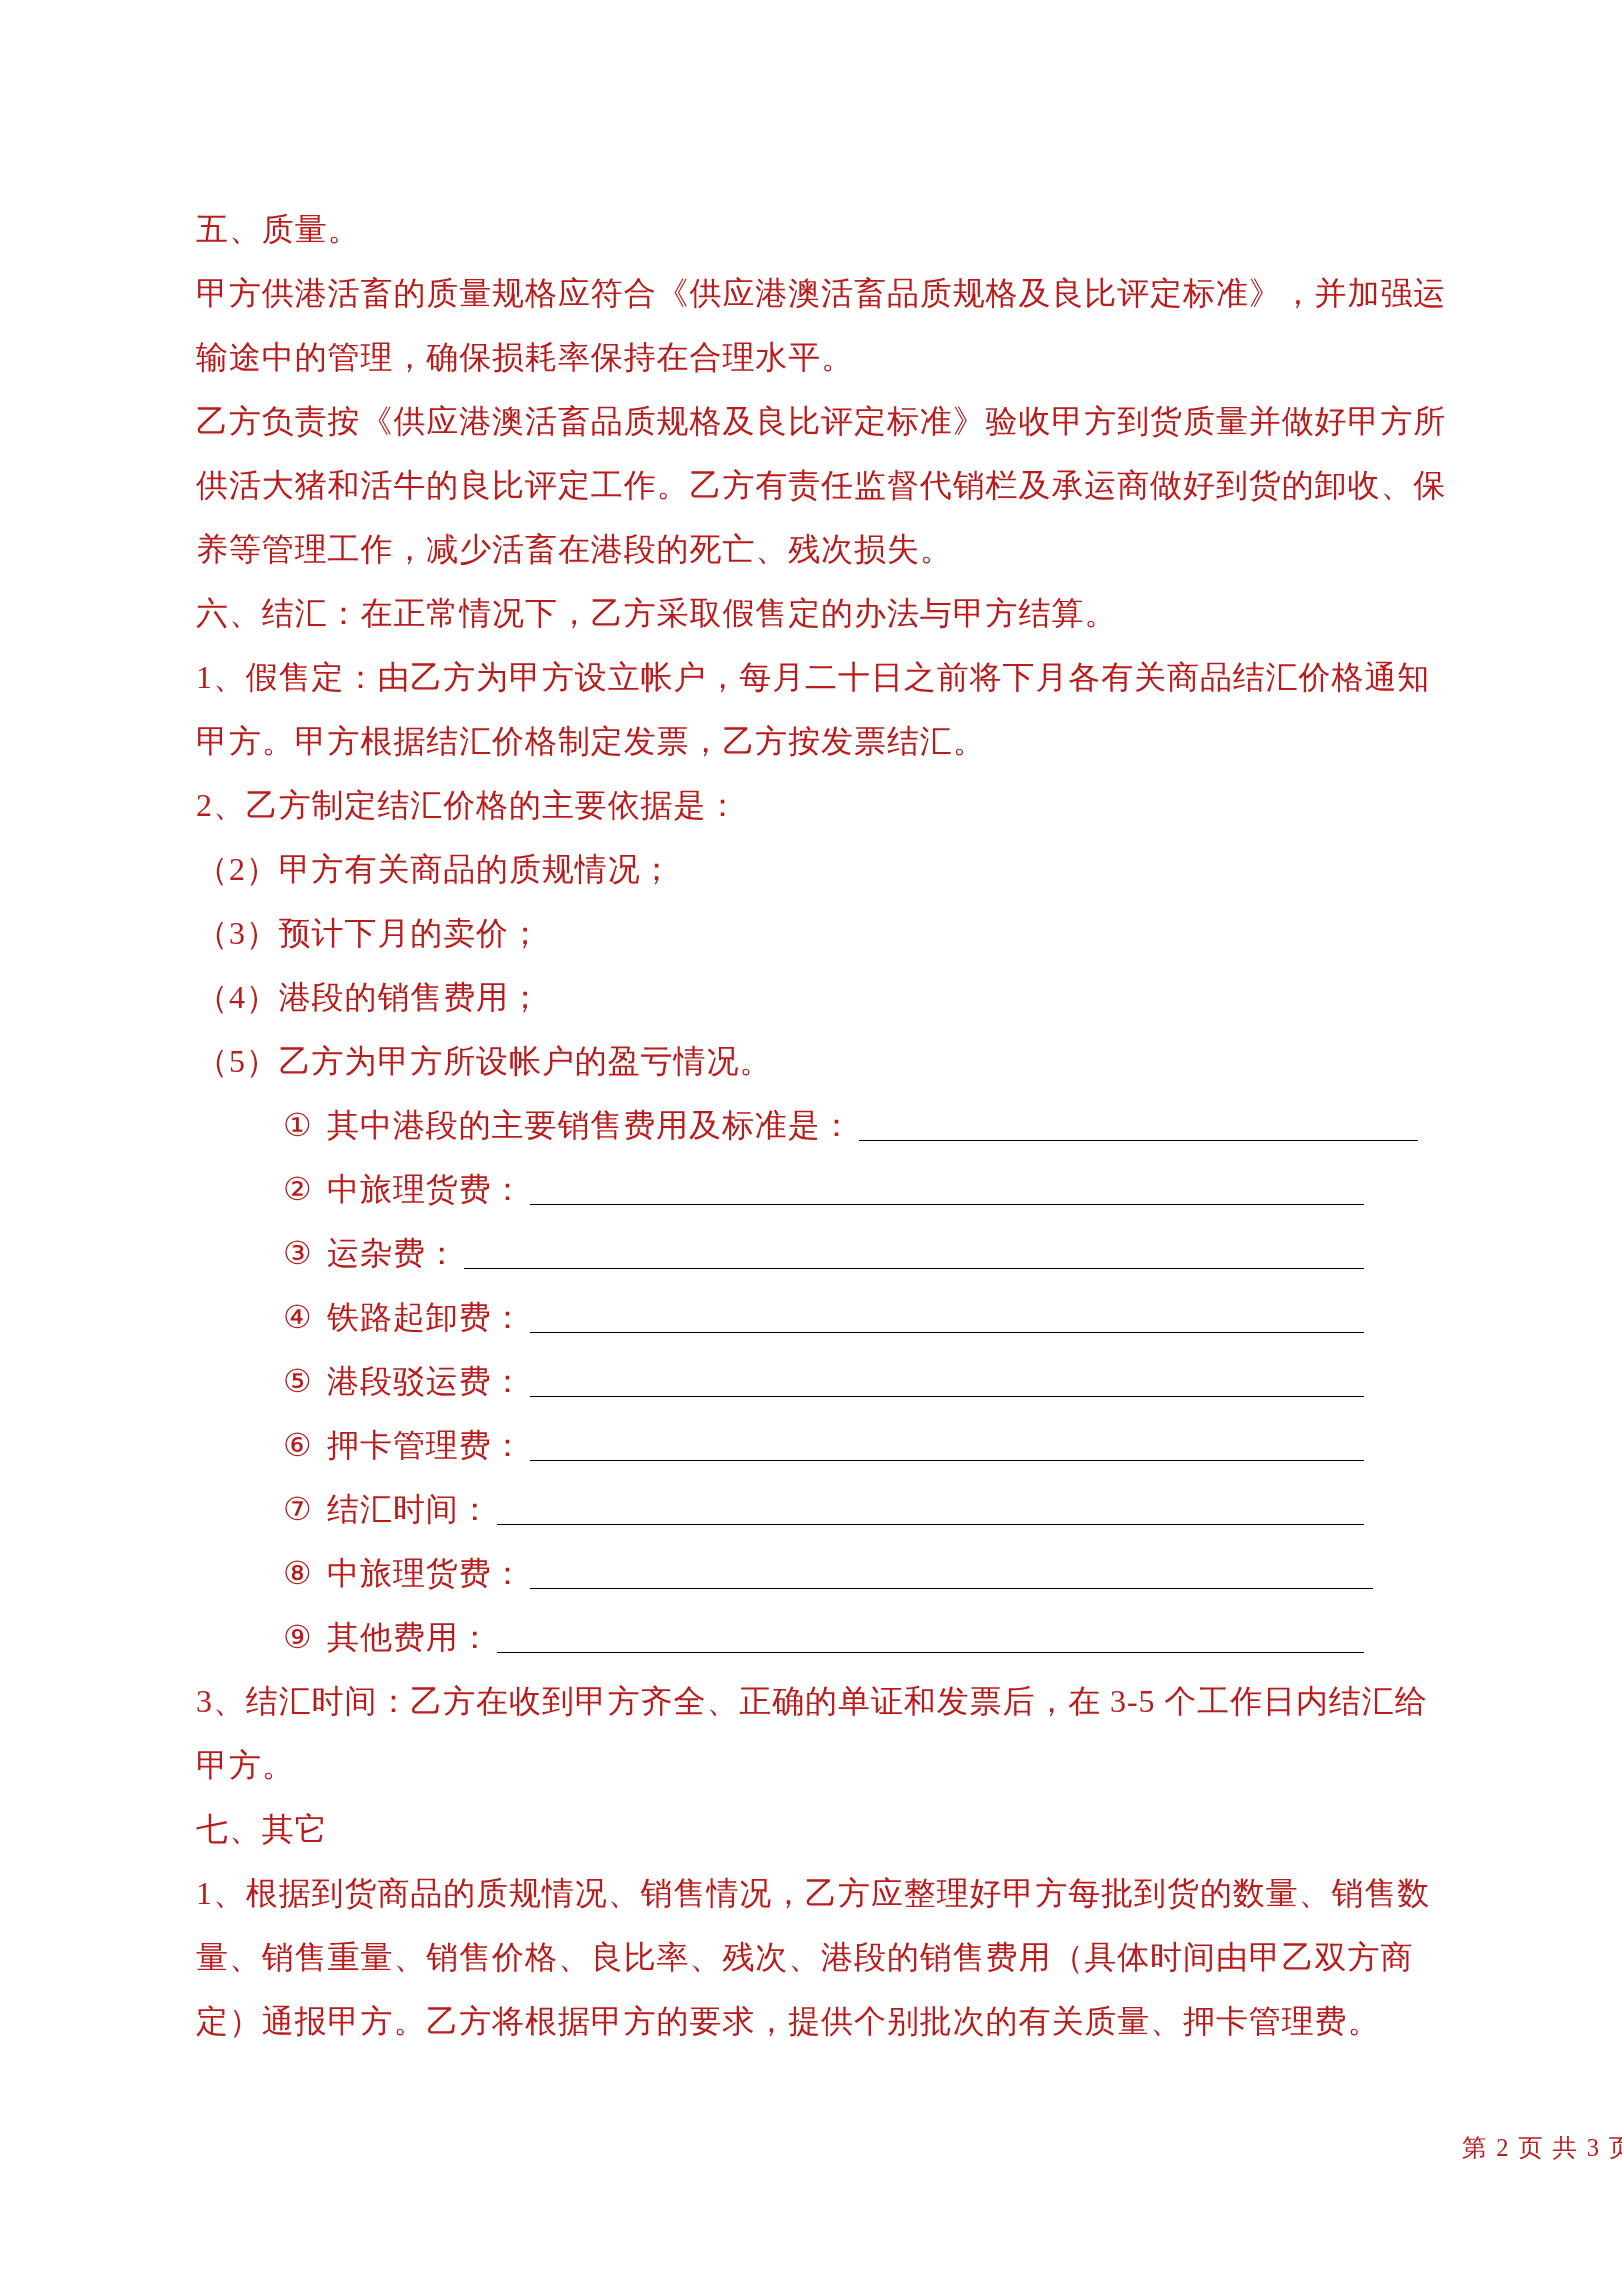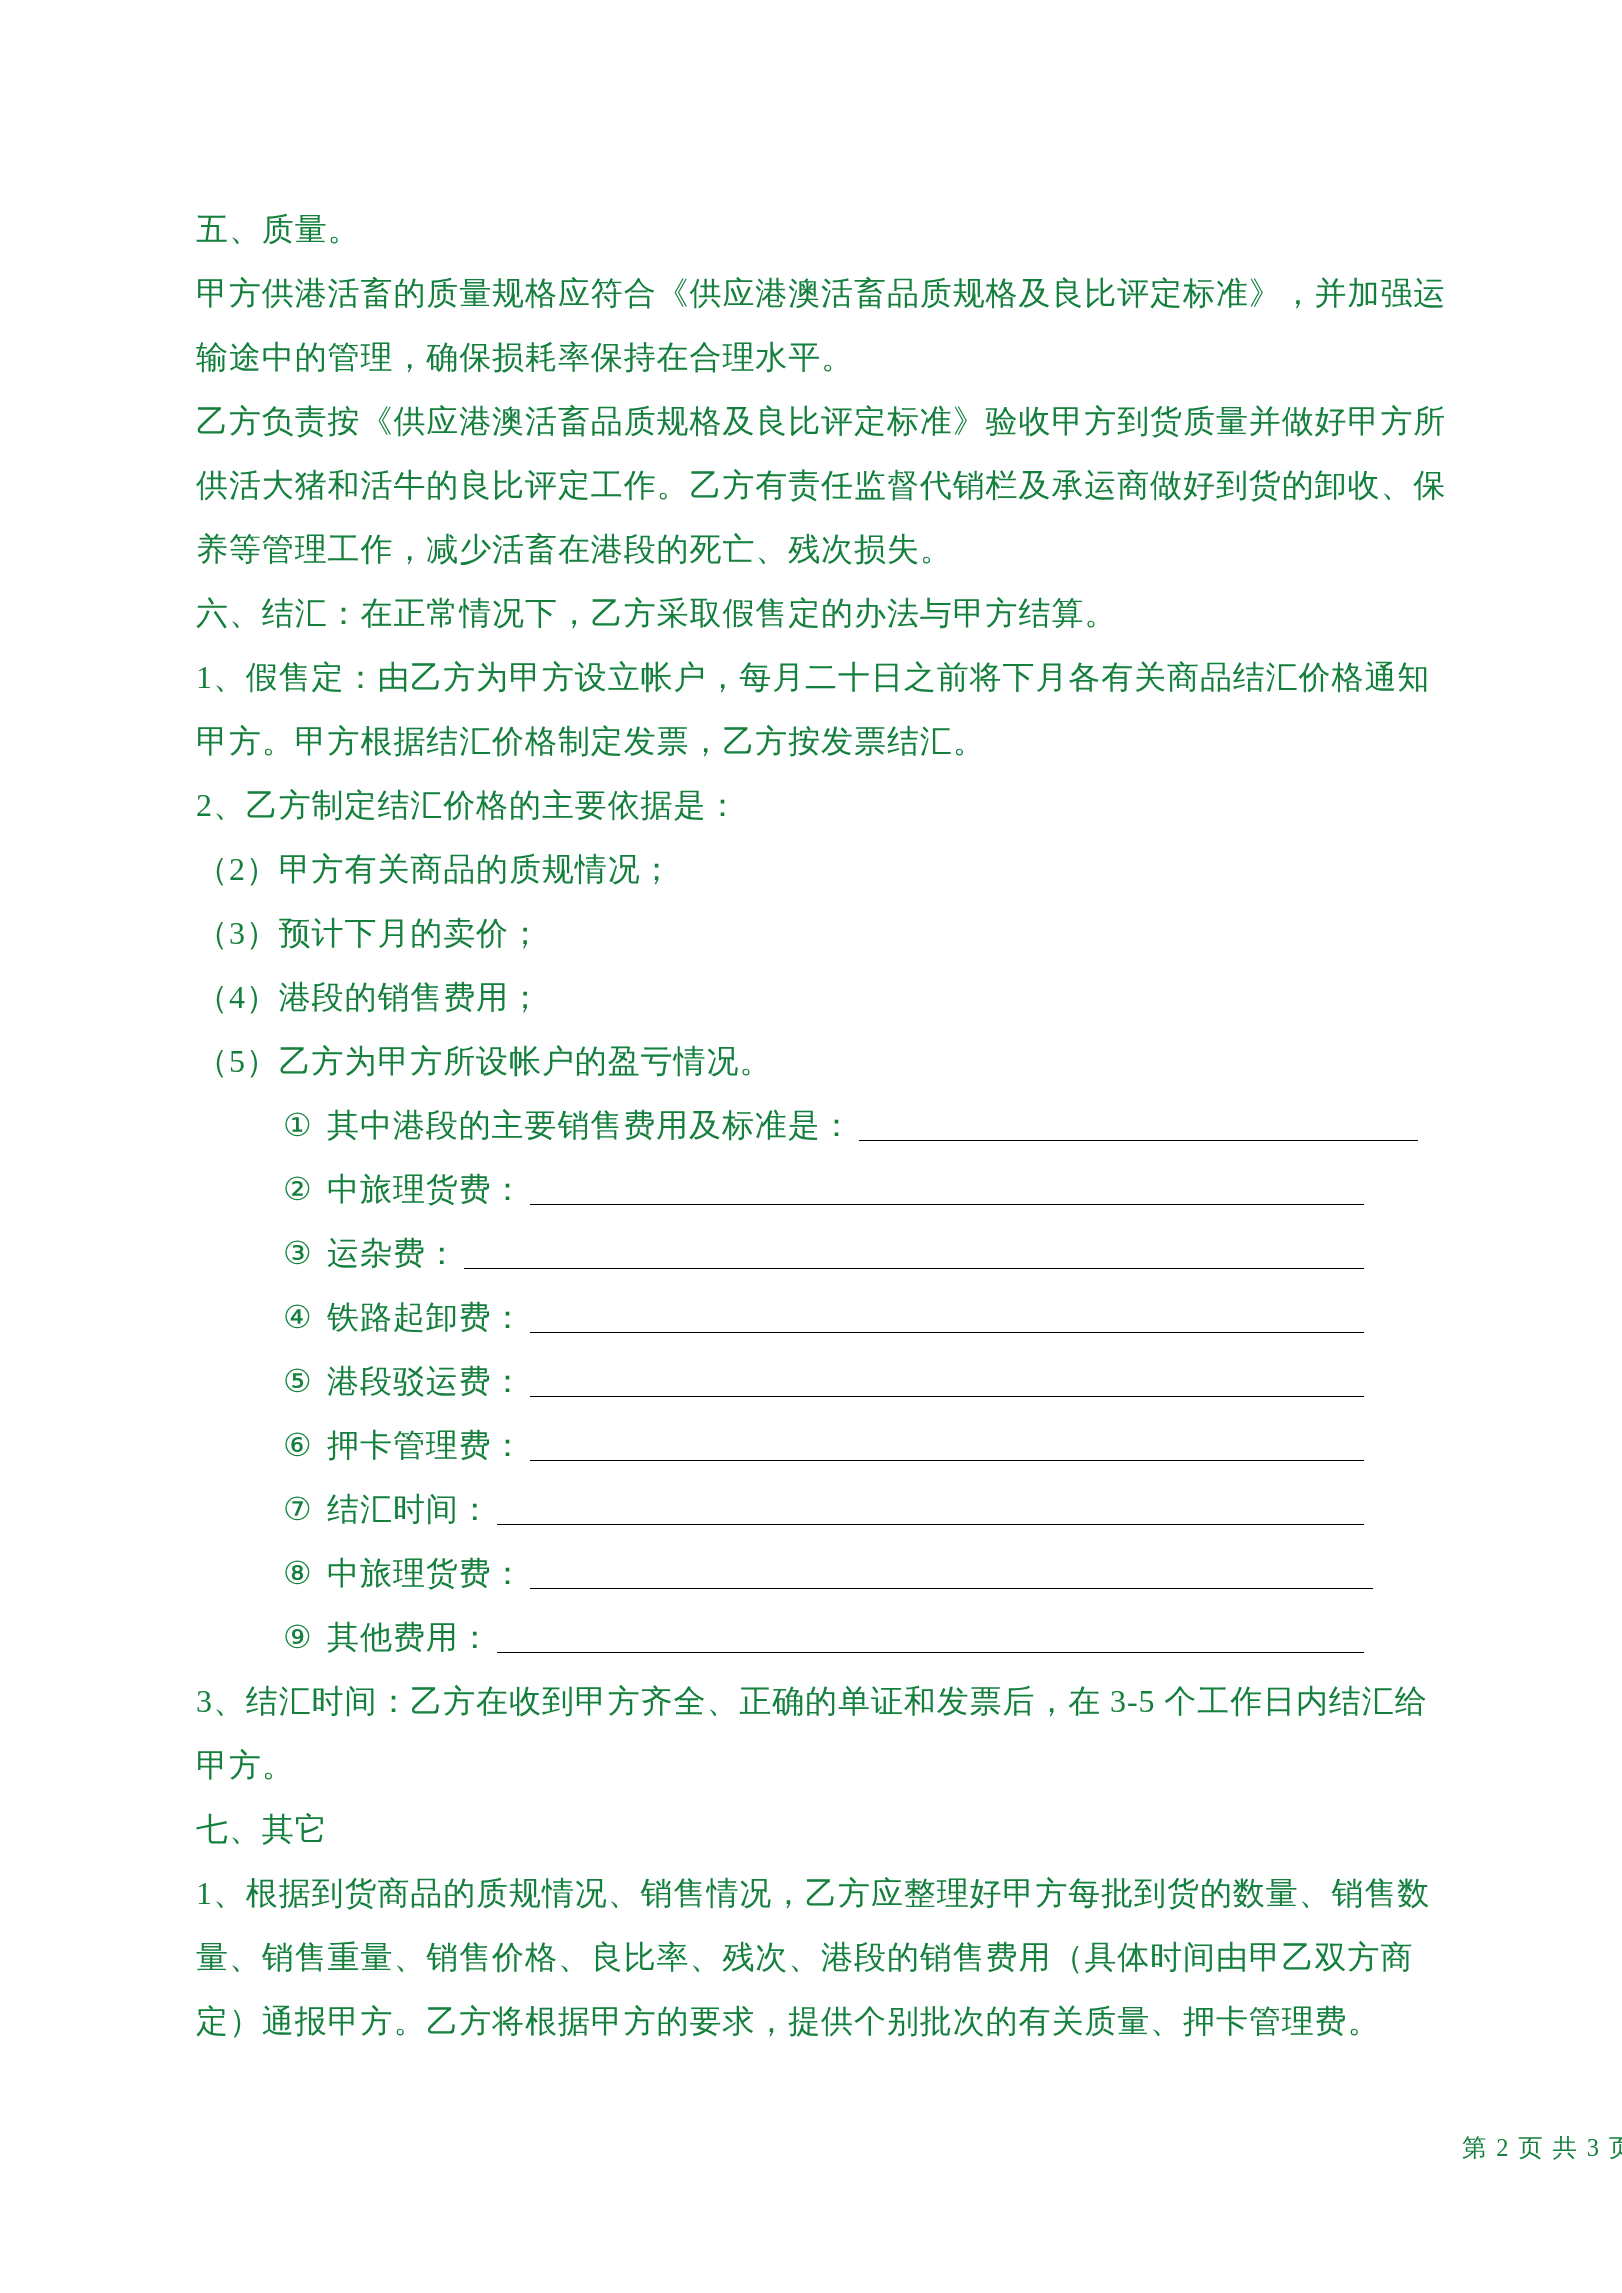--- a/index.html
+++ b/index.html
@@ -5,21 +5,21 @@
   html, body {
     margin: 0;
     padding: 0;
     background: #ffffff;
   }
   .page {
     position: relative;
     width: 1623px;
     height: 2294px;
     background: #ffffff;
-    color: #15803d;
+    color: #b91c1c;
     font-family: "Liberation Serif", "DejaVu Serif", serif;
     overflow: hidden;
   }
   .content {
     position: absolute;
     top: 197px;
     left: 196px;
     right: 182px;
   }
   .line {

